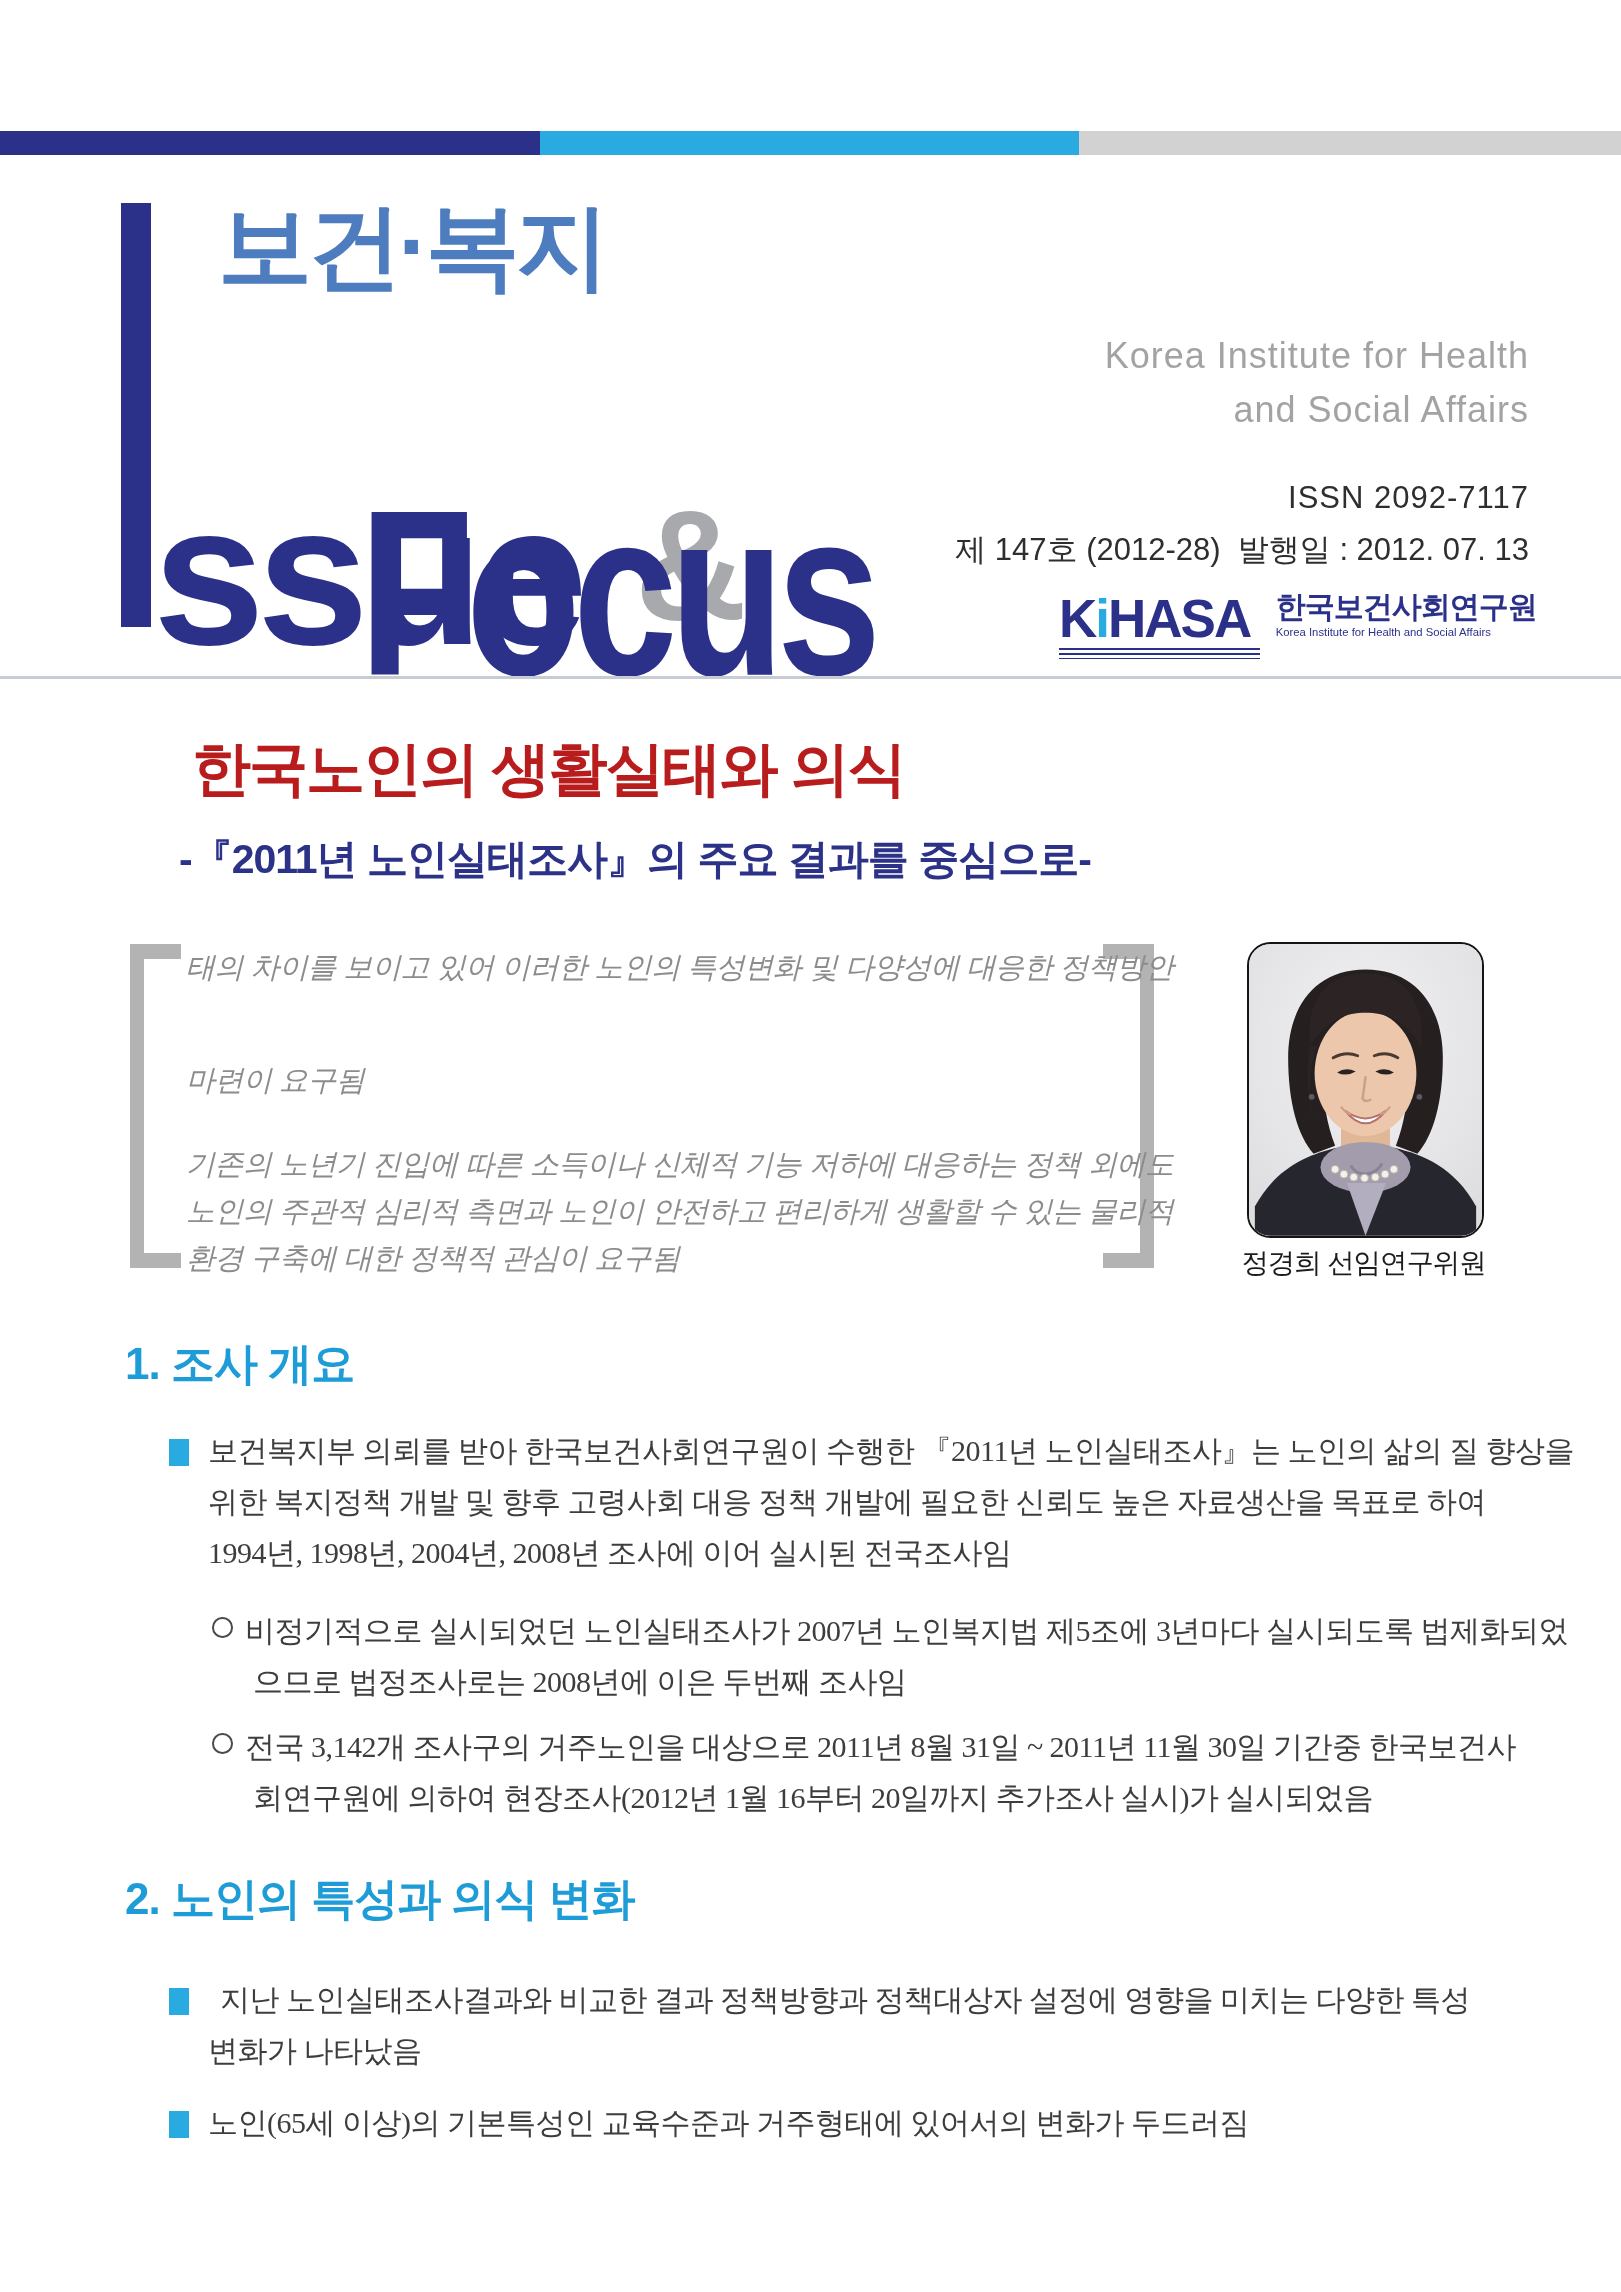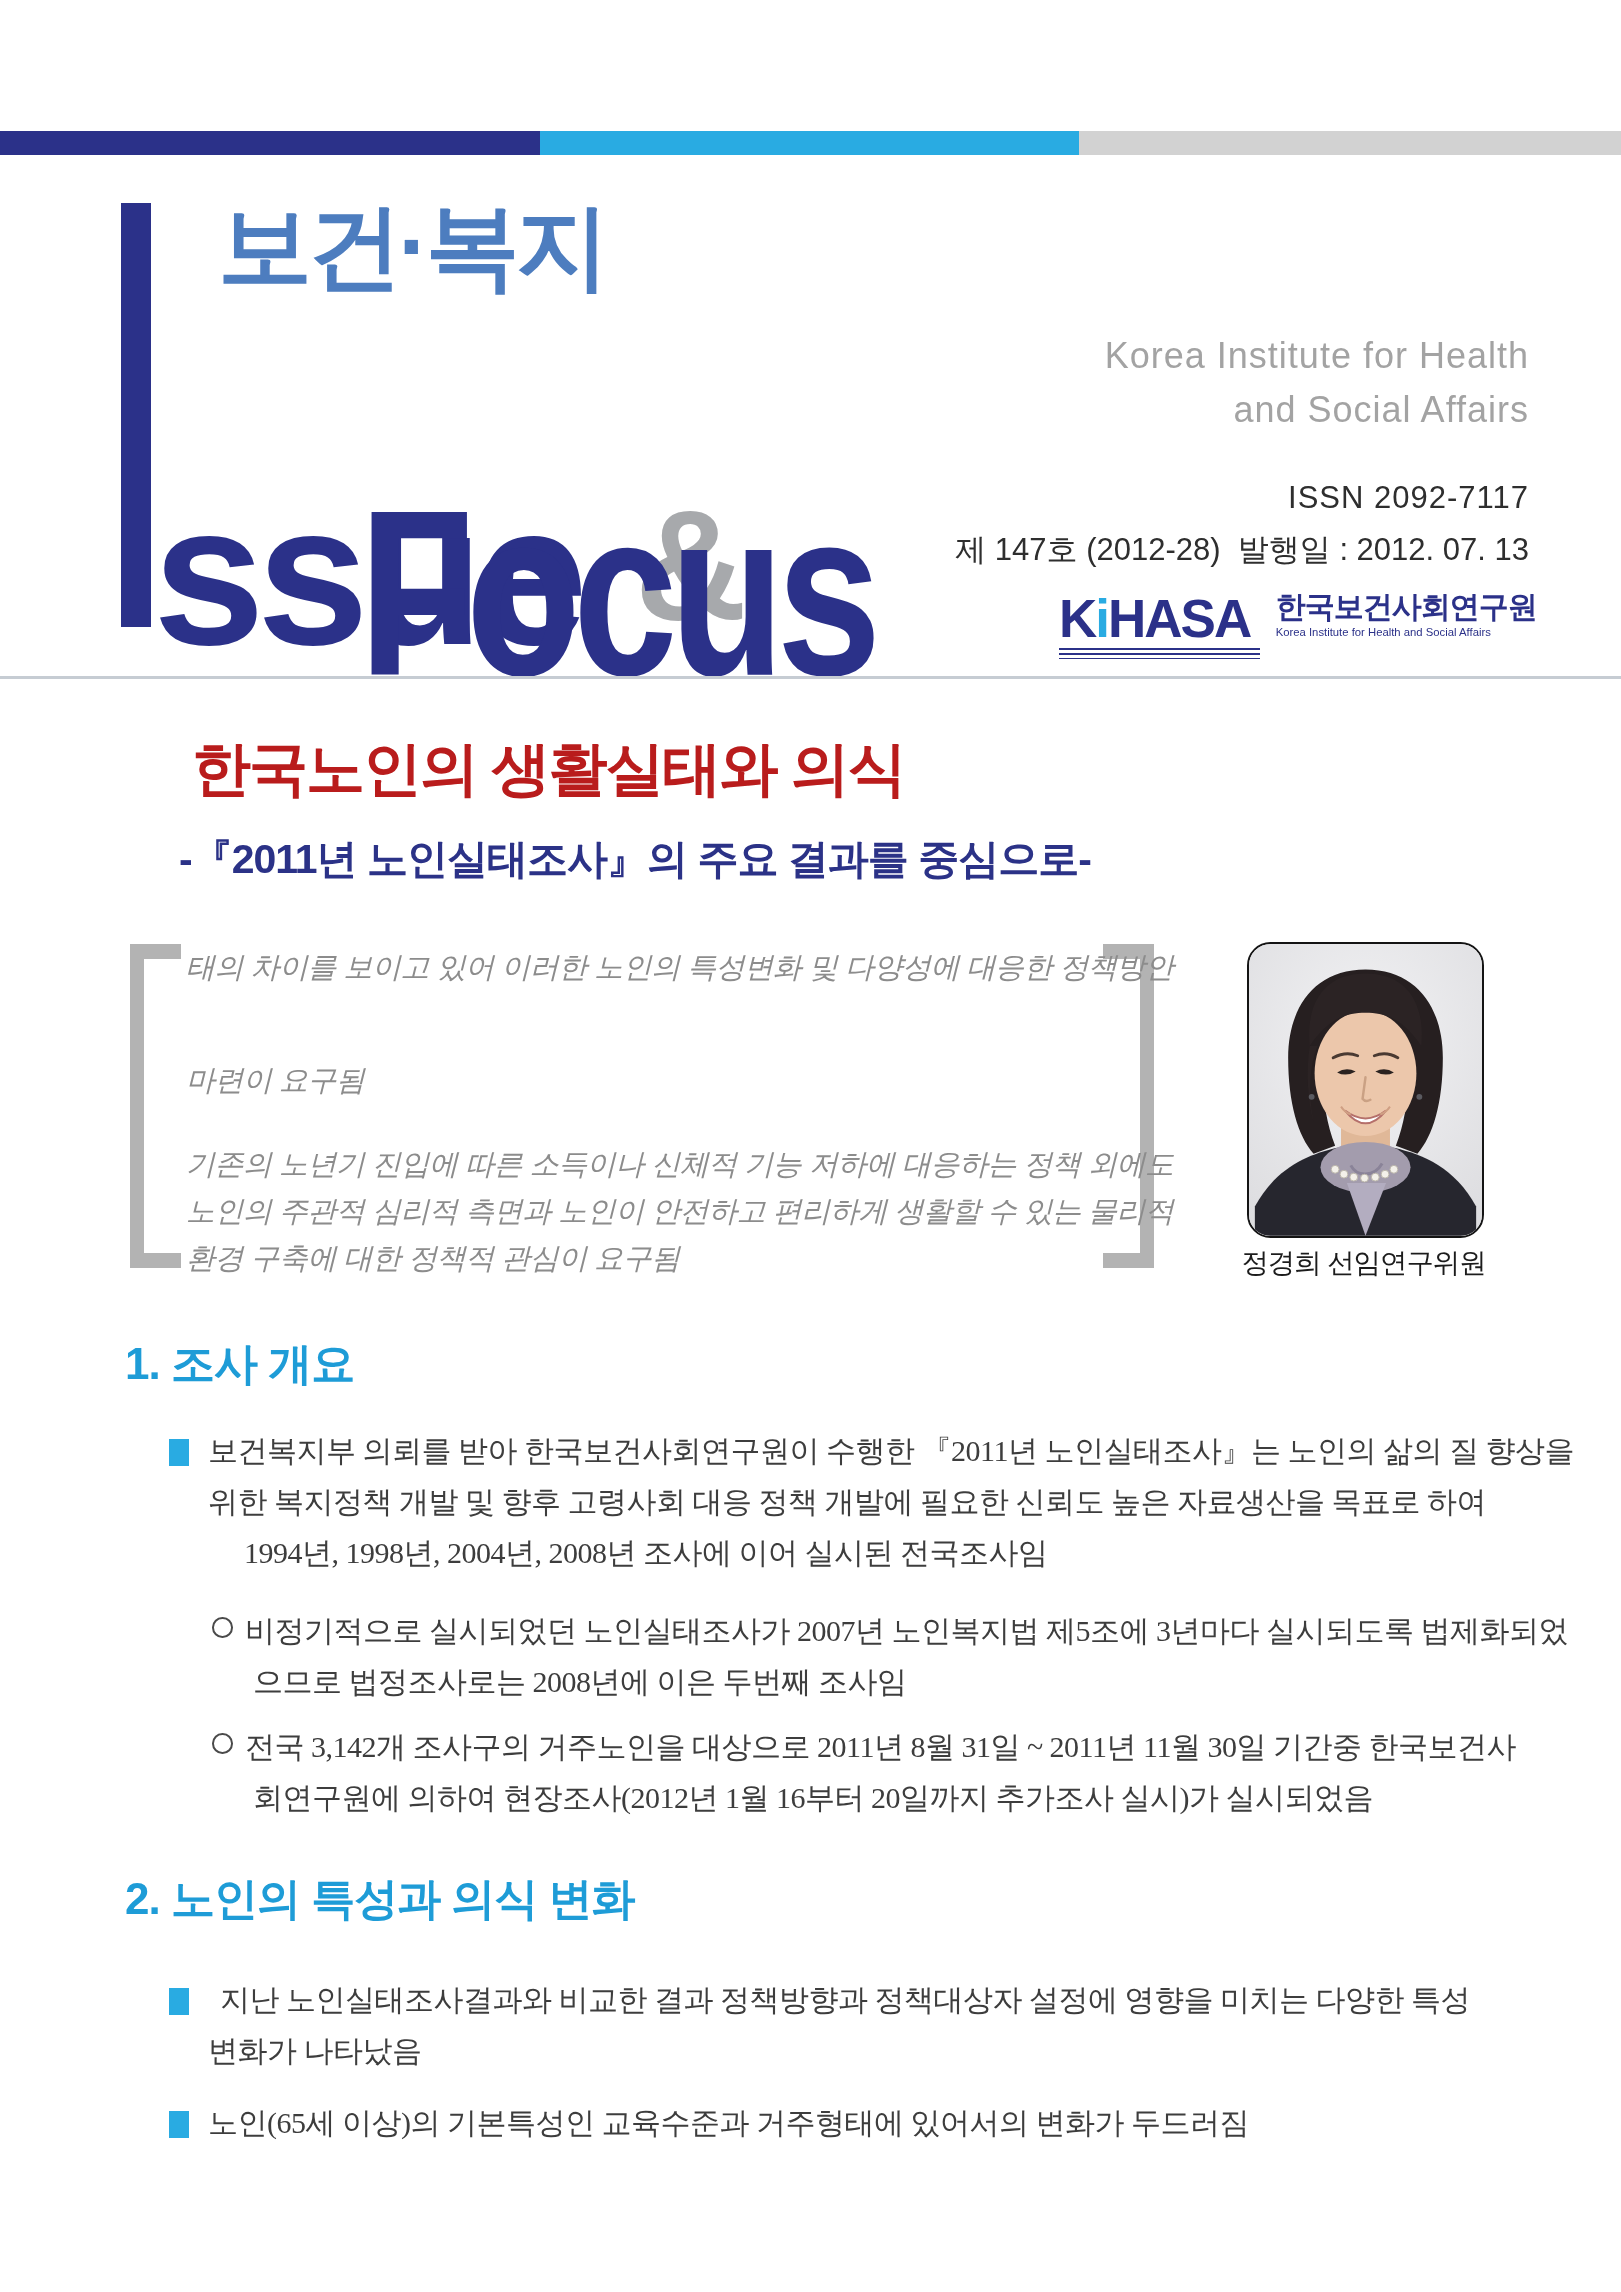--- a/index.html
+++ b/index.html
@@ -165,21 +165,21 @@
         <circle cx="174" cy="156" r="3" fill="#5a5a60"></circle>
     </svg>
   </div>
   <div class="abs caption nowrap">정경희 선임연구위원</div>
 
   <div class="abs sec-h" style="left:125px;top:1335px;">1. 조사 개요</div>
 
   <div class="abs sq" style="left:169px;top:1439px;"></div>
   <div class="abs body-line" style="left:208px;top:1431px;">보건복지부 의뢰를 받아 한국보건사회연구원이 수행한 『2011년 노인실태조사』는 노인의 삶의 질 향상을</div>
   <div class="abs body-line" style="left:208px;top:1482px;">위한 복지정책 개발 및 향후 고령사회 대응 정책 개발에 필요한 신뢰도 높은 자료생산을 목표로 하여</div>
-  <div class="abs body-line" style="left:208px;top:1533px;margin-left:36px;">1994년, 1998년, 2004년, 2008년 조사에 이어 실시된 전국조사임</div>
+  <div class="abs body-line" style="left:208px;top:1533px;">1994년, 1998년, 2004년, 2008년 조사에 이어 실시된 전국조사임</div>
 
   <div class="abs circ" style="left:212px;top:1617px;"></div>
   <div class="abs body-line" style="left:245px;top:1611px;">비정기적으로 실시되었던 노인실태조사가 2007년 노인복지법 제5조에 3년마다 실시되도록 법제화되었</div>
   <div class="abs body-line" style="left:253px;top:1662px;">으므로 법정조사로는 2008년에 이은 두번째 조사임</div>
 
   <div class="abs circ" style="left:212px;top:1733px;"></div>
   <div class="abs body-line" style="left:245px;top:1727px;">전국 3,142개 조사구의 거주노인을 대상으로 2011년 8월 31일 ~ 2011년 11월 30일 기간중 한국보건사</div>
   <div class="abs body-line" style="left:253px;top:1778px;">회연구원에 의하여 현장조사(2012년 1월 16부터 20일까지 추가조사 실시)가 실시되었음</div>
 
   <div class="abs sec-h" style="left:125px;top:1870px;">2. 노인의 특성과 의식 변화</div>

